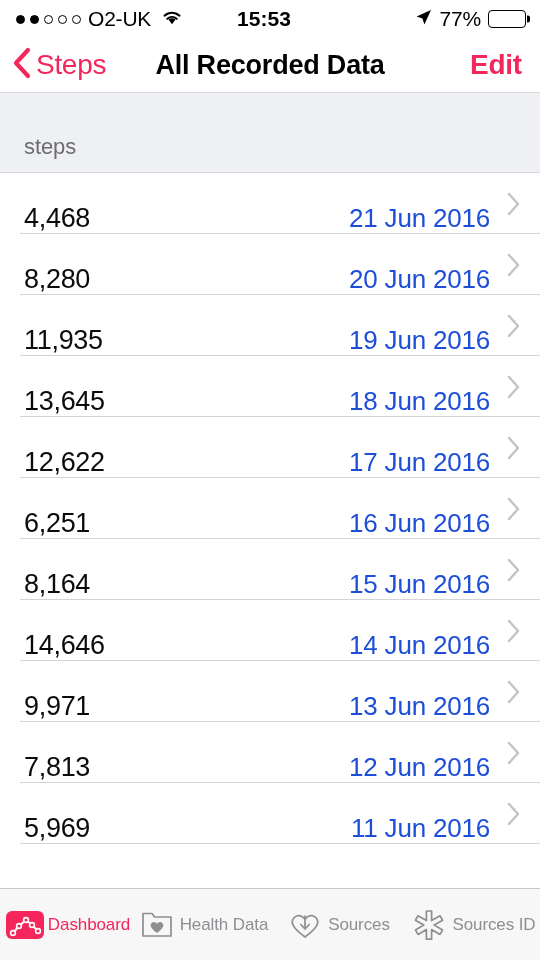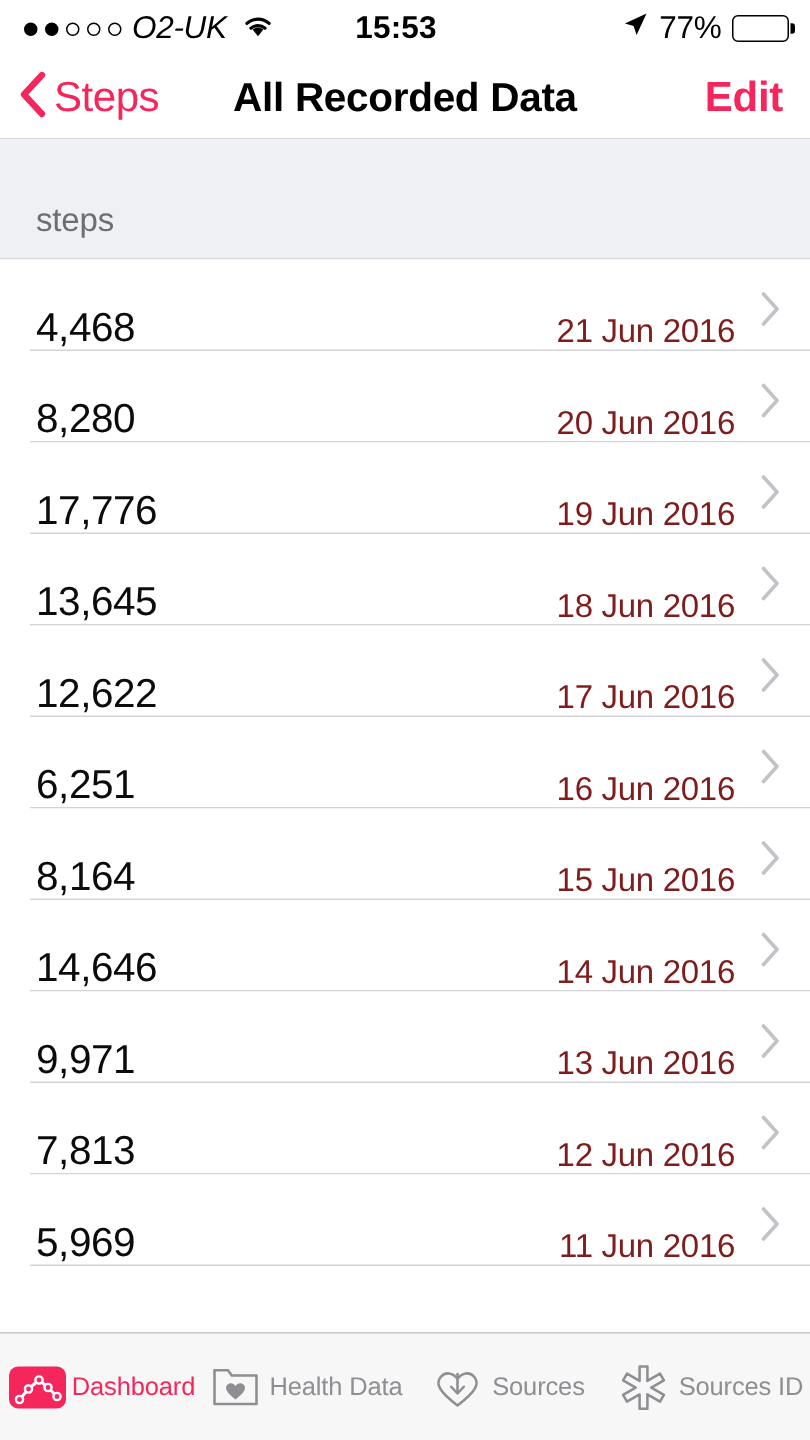--- a/index.html
+++ b/index.html
@@ -25,21 +25,20 @@
     background: #ffffff;
     display: flex;
     align-items: center;
     padding: 0 14px 0 16px;
     position: relative;
   }
   .status-left {
     display: flex;
     align-items: center;
     gap: 7px;
-    font-style: italic;
   }
   .signal-dots { display: flex; align-items: center; gap: 5px; }
   .dot {
     width: 9px; height: 9px;
     border-radius: 50%;
     border: 1.4px solid #000;
   }
   .dot.filled { background: #000; }
   .carrier {
     font-size: 21px;
@@ -176,22 +175,22 @@
     color: #0b0b0b;
     letter-spacing: -0.3px;
   }
   .row-right {
     margin-left: auto;
     display: flex;
     align-items: center;
     gap: 16px;
   }
   .row-date {
-    font-size: 22px;
-    color: #7f1d1d;
+    font-size: 26px;
+    color: #1d4ed8;
     letter-spacing: -0.2px;
     margin-top: 26px;
   }
   .row-chevron { display: block; }
 
   
   .tab-bar {
     flex: 0 0 72px;
     height: 72px;
     background: #f7f7f7;
@@ -288,21 +287,21 @@
         <div class="row">
           <span class="row-value">8,280</span>
           <div class="row-right">
             <span class="row-date">20 Jun 2016</span>
             <span class="row-chevron"><svg width="16" height="26" viewBox="0 0 16 26">
                 <path d="M3 3 L12 13 L3 23" stroke="#c2c2c7" stroke-width="2.4" fill="none" stroke-linecap="round" stroke-linejoin="round"></path>
               </svg></span>
           </div>
         </div>
         <div class="row">
-          <span class="row-value">17,776</span>
+          <span class="row-value">11,935</span>
           <div class="row-right">
             <span class="row-date">19 Jun 2016</span>
             <span class="row-chevron"><svg width="16" height="26" viewBox="0 0 16 26">
                 <path d="M3 3 L12 13 L3 23" stroke="#c2c2c7" stroke-width="2.4" fill="none" stroke-linecap="round" stroke-linejoin="round"></path>
               </svg></span>
           </div>
         </div>
         <div class="row">
           <span class="row-value">13,645</span>
           <div class="row-right">

